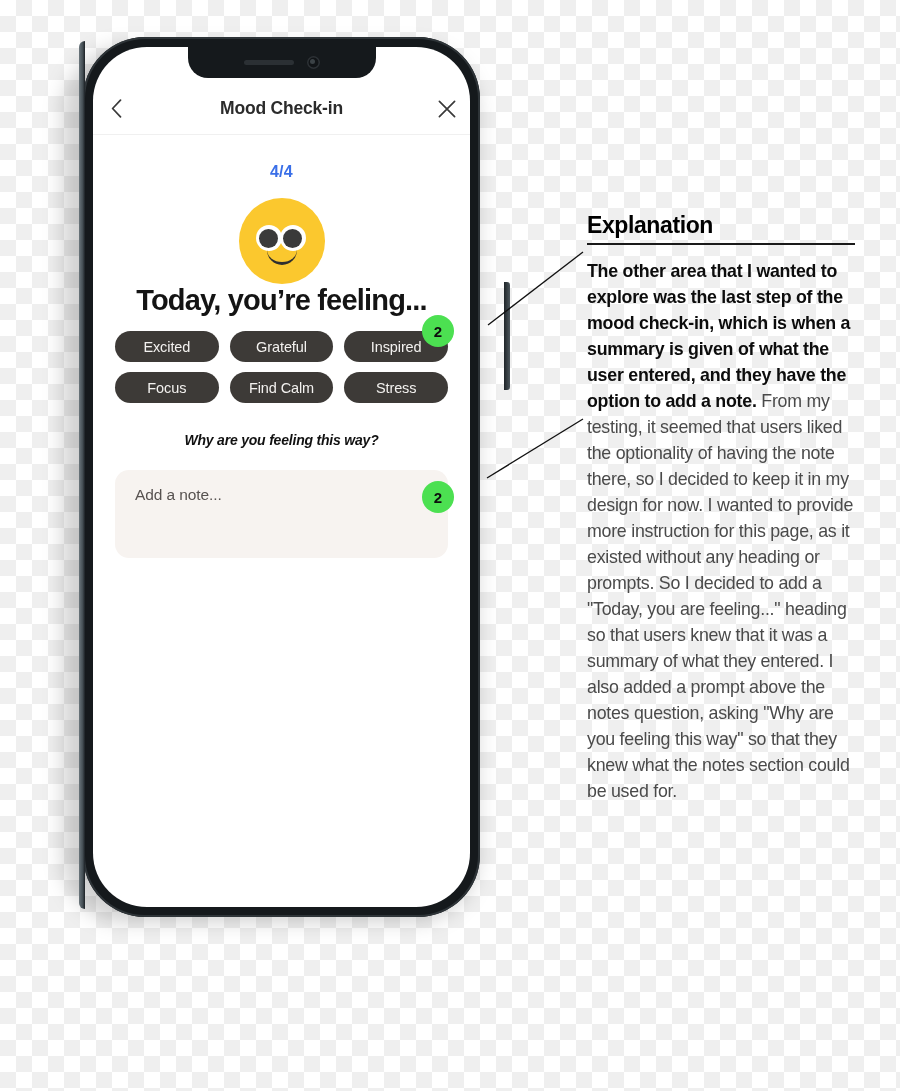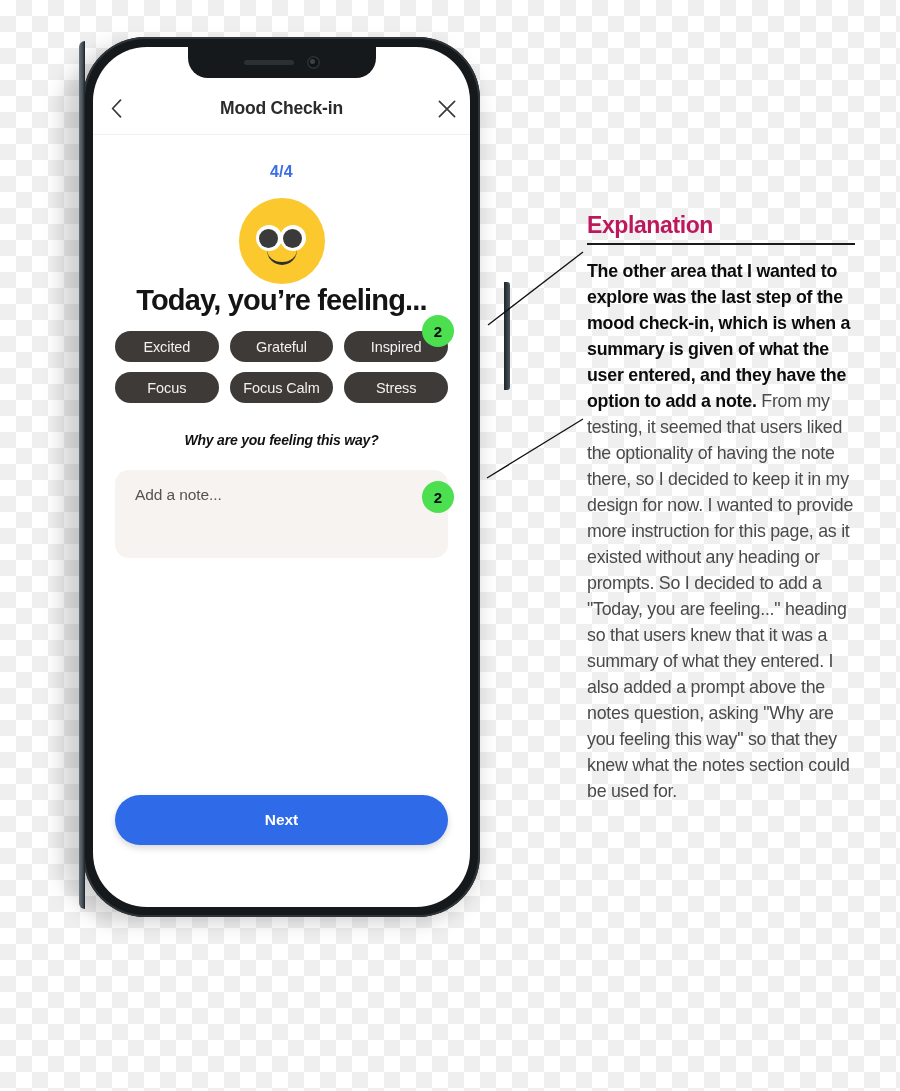--- a/index.html
+++ b/index.html
@@ -326,21 +326,21 @@
   
   #explanation-panel {
     position: absolute;
     left: 587px;
     top: 212px;
     width: 268px;
   }
   .exp-title {
     font-size: 23px;
     font-weight: bold;
-    color: #be185d;
+    color: #000000;
     letter-spacing: -0.4px;
     line-height: 1.15;
   }
   .exp-rule {
     margin-top: 5px;
     width: 268px;
     height: 1.5px;
     background: #1a1a1a;
   }
   .exp-body {
@@ -416,35 +416,34 @@
 
         <div class="headline-row">
           <div class="headline">Today, you’re feeling...</div>
         </div>
 
         <div class="chip-grid">
           <div class="chip">Excited</div>
           <div class="chip">Grateful</div>
           <div class="chip">Inspired</div>
           <div class="chip">Focus</div>
-          <div class="chip">Focus Calm</div>
+          <div class="chip">Find Calm</div>
           <div class="chip">Stress</div>
         </div>
 
         <div class="prompt-row">
           <div class="prompt-label">Why are you feeling this way?</div>
         </div>
 
         <div class="note-box">
           <div class="note-placeholder">Add a note...</div>
         </div>
 
         <div class="spacer"></div>
 
-        <div class="next-btn">Next</div>
       </div>
     </div>
   </div>
 </div>
 
 <div class="badge" id="badge-heading">2</div>
 <div class="badge" id="badge-note">2</div>
 
 <svg id="connector-lines">
   <line x1="488" y1="325" x2="583" y2="252" stroke="#111111" stroke-width="1.3"></line>

